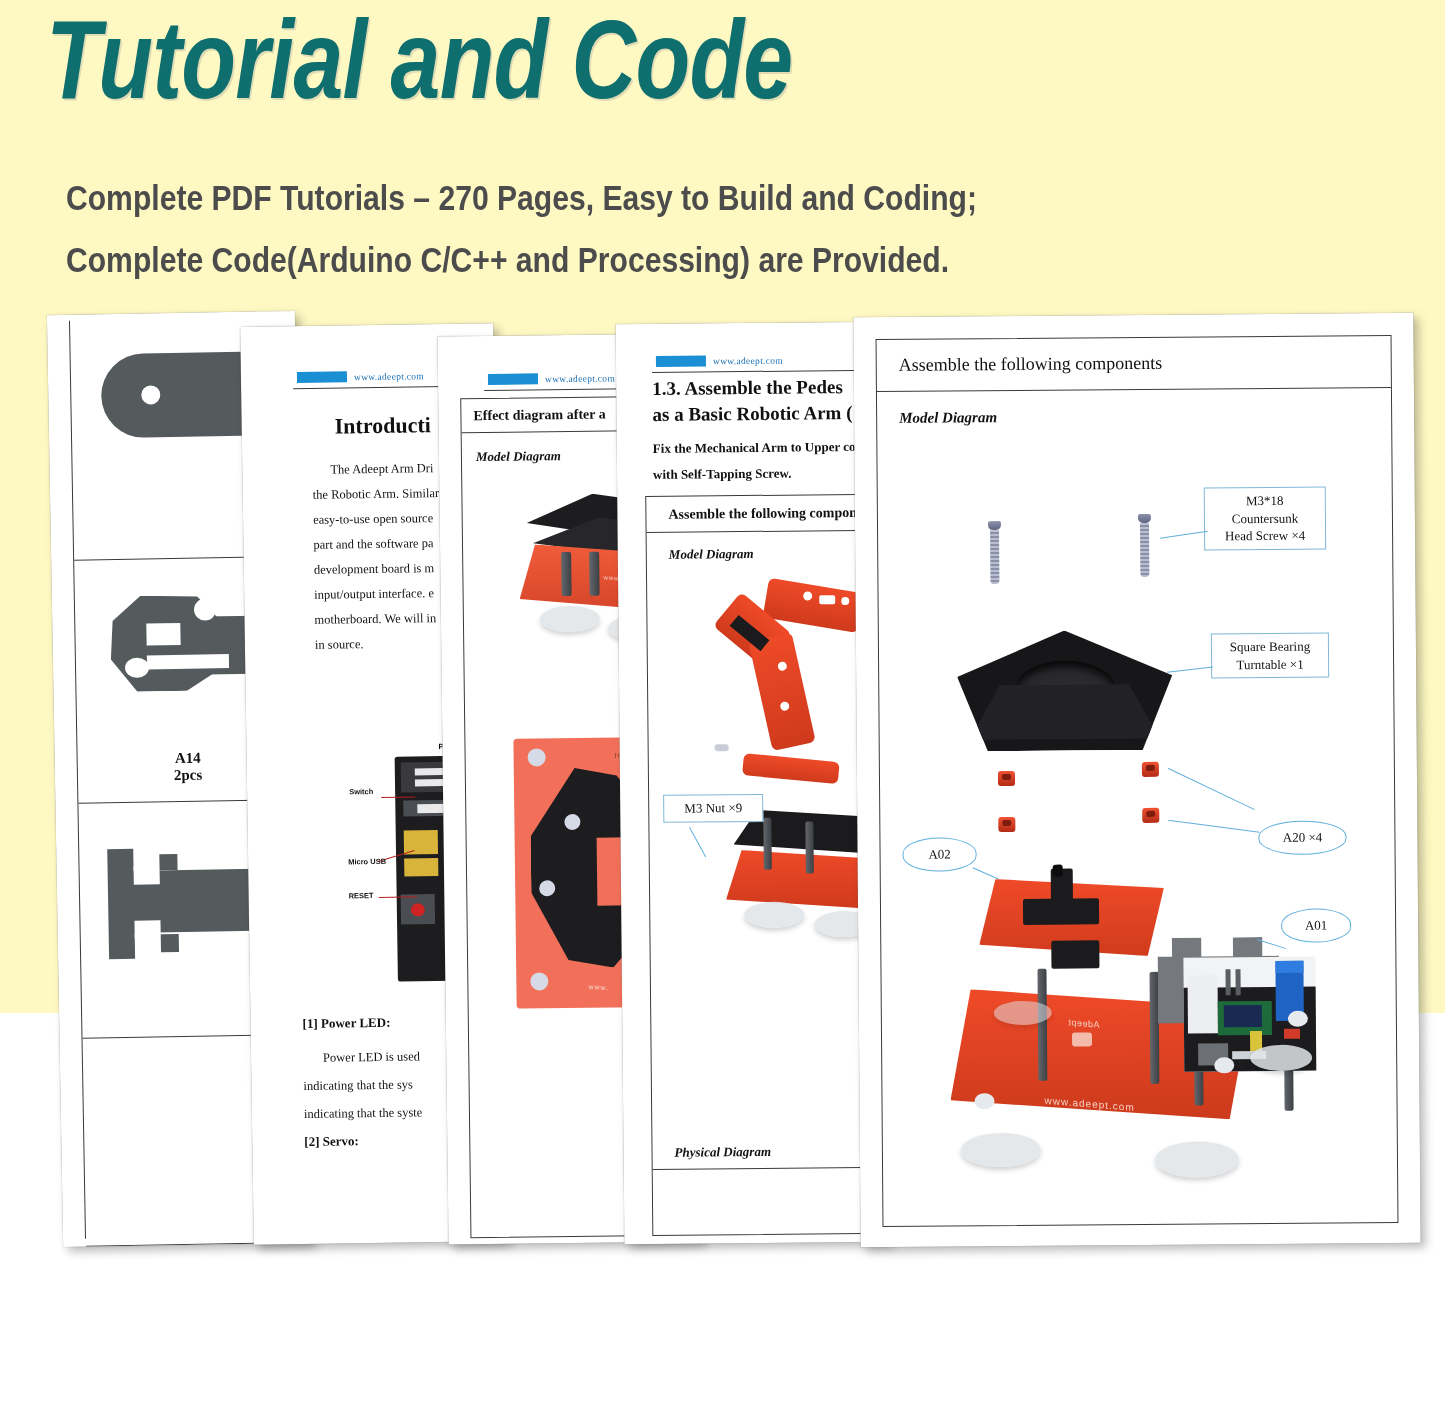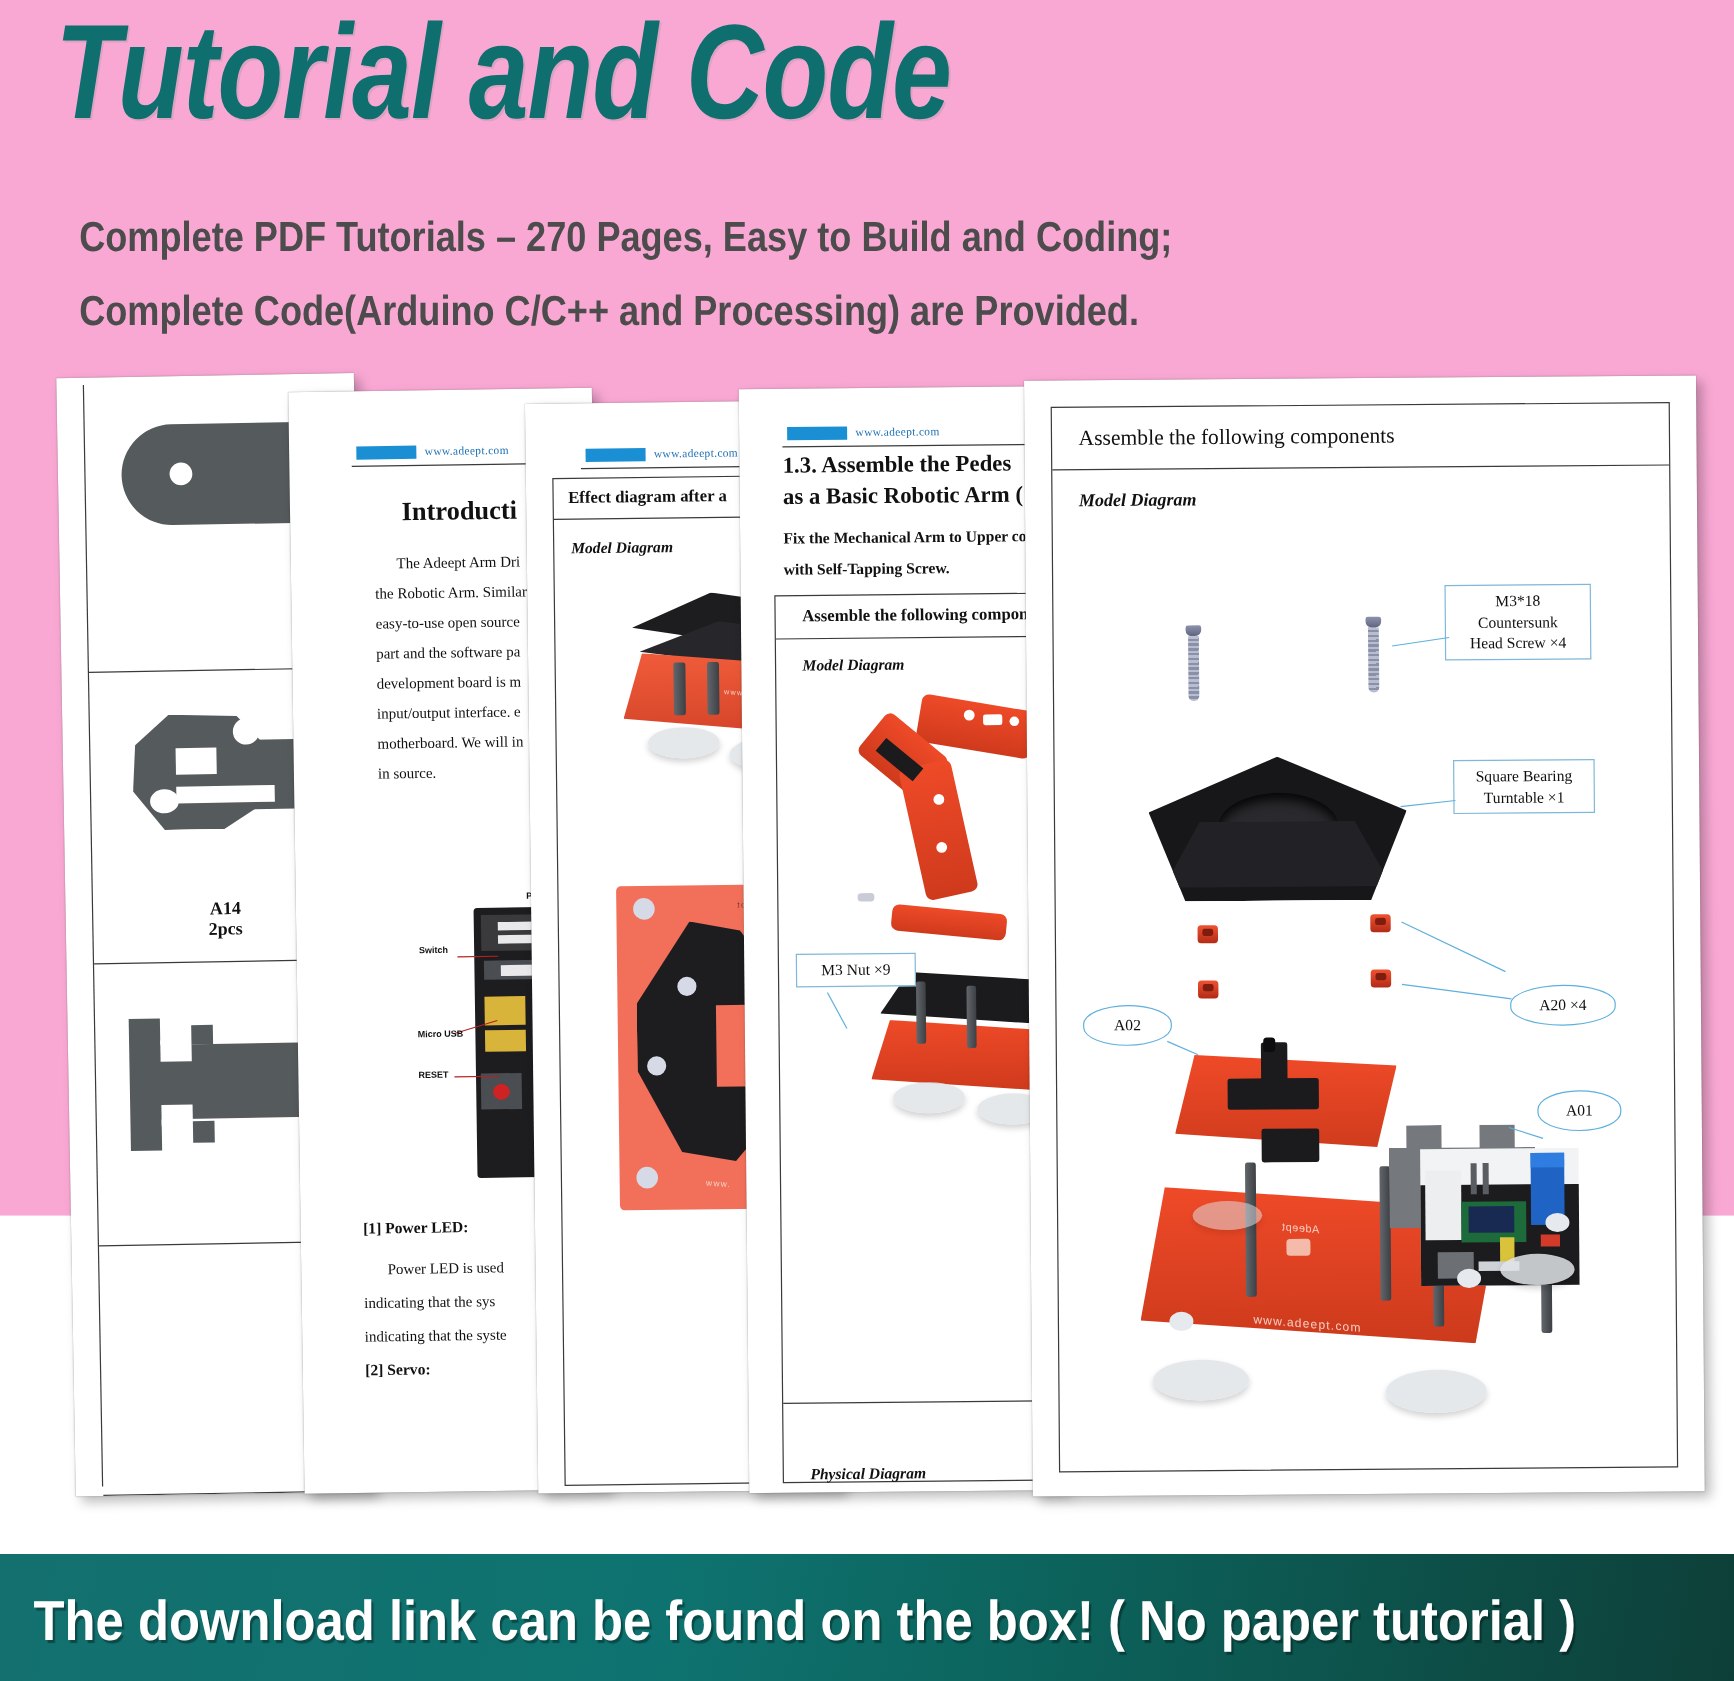--- a/index.html
+++ b/index.html
@@ -2,21 +2,21 @@
 <html><head>
 <meta charset="utf-8">
 <style>
   * { box-sizing: border-box; margin: 0; padding: 0; }
   html, body {
     width: 1445px; height: 1401px;
     background: #ffffff;
     font-family: "Liberation Sans", sans-serif;
     overflow: hidden;
   }
-  #root { position: relative; width: 1445px; height: 1013px; background: #f9a8d4; }
+  #root { position: relative; width: 1445px; height: 1013px; background: #fef9c3; }
 
   
   .headline {
     position: absolute; left: 46px; top: -8px;
     font-family: "Liberation Sans", sans-serif;
     font-weight: bold; font-style: italic;
     font-size: 112px; line-height: 1.22;
     letter-spacing: -1px;
     color: #0F6E6E;
     transform: scaleX(0.80);
@@ -417,21 +417,21 @@
           <div class="sucker" style="left:34px;top:320px;"></div>
           <div class="sucker" style="left:104px;top:330px;"></div>
 
           <div style="position:absolute;left:6px;top:162px;width:14px;height:7px;background:#c9cbd6;border-radius:3px;"></div>
         </div>
 
         <div class="callout" style="left:14px;top:298px;width:100px;">M3 Nut    ×9</div>
         <div class="leader" style="left:40px;top:330px;width:34px;transform:rotate(62deg);"></div>
 
         <div class="mini-rule" style="left:0;right:0;width:100%;top:672px;"></div>
-        <div class="model-lbl" style="left:22px;top:724px;">Physical Diagram</div>
+        <div class="model-lbl" style="left:22px;top:648px;">Physical Diagram</div>
       </div>
     </div>
 
     <div class="page pg5">
       <div class="sec-box" style="left:22px;top:22px;width:516px;height:888px;">
         <div class="sec-head" style="height:52px;padding-left:22px;font-size:18px;">Assemble the following components</div>
         <div class="model-lbl" style="left:22px;top:70px;font-size:15px;">Model Diagram</div>
 
         <div class="screw" style="left:110px;top:182px;">
           <div class="head"></div>
@@ -509,17 +509,14 @@
           <div style="position:absolute;left:356px;top:170px;width:20px;height:16px;background:#e6e9ee;border-radius:50%;"></div>
         </div>
 
         <div class="callout-bubble" style="left:400px;top:572px;width:70px;height:34px;">A01</div>
         <div class="leader" style="left:376px;top:602px;width:30px;transform:rotate(18deg);"></div>
       </div>
     </div>
 
   </div>
 
-  <div class="banner">
-    <div class="banner-text">The download link can be found on the box! ( No paper tutorial )</div>
-  </div>
 
 </div>
 
 </body></html>

